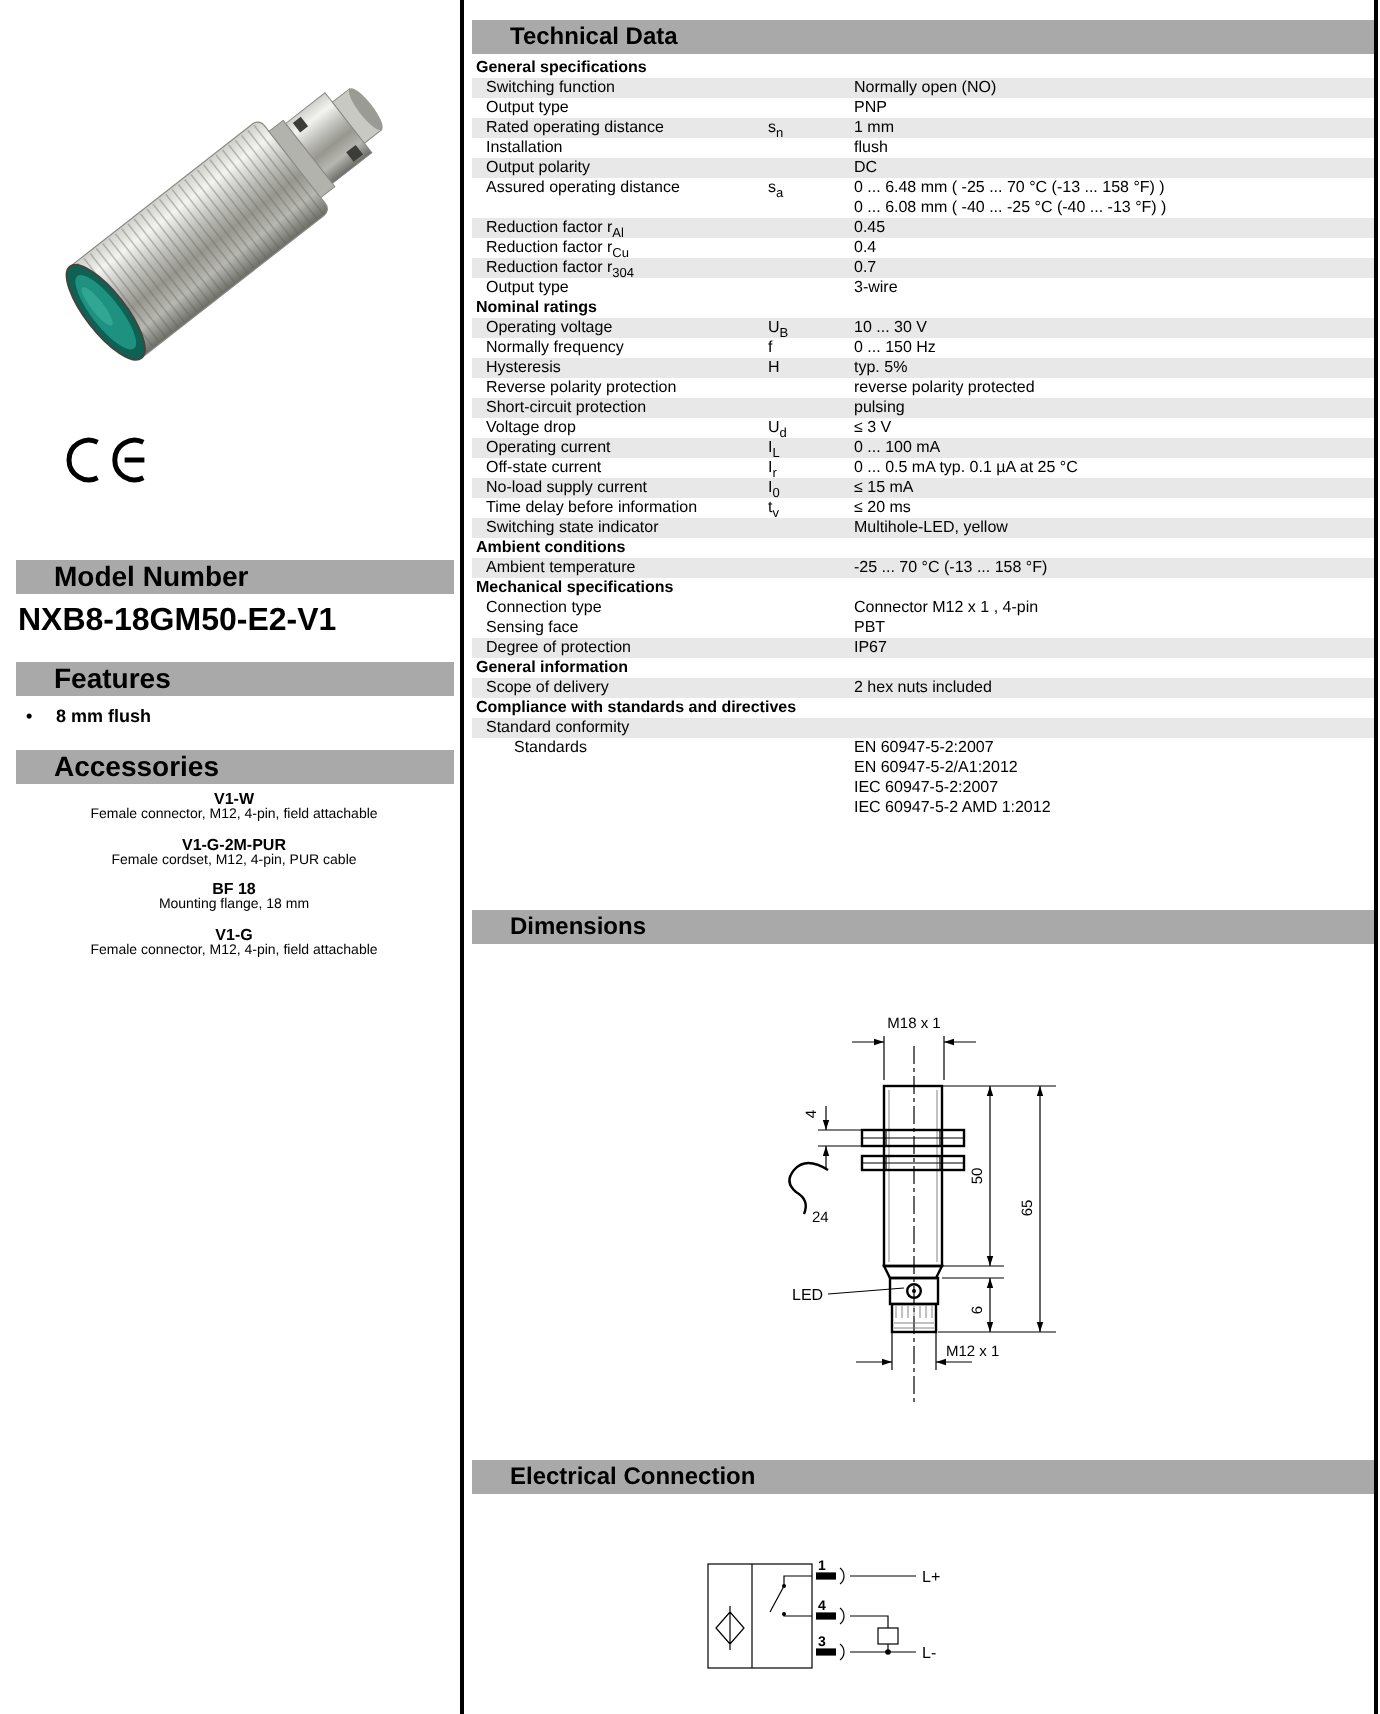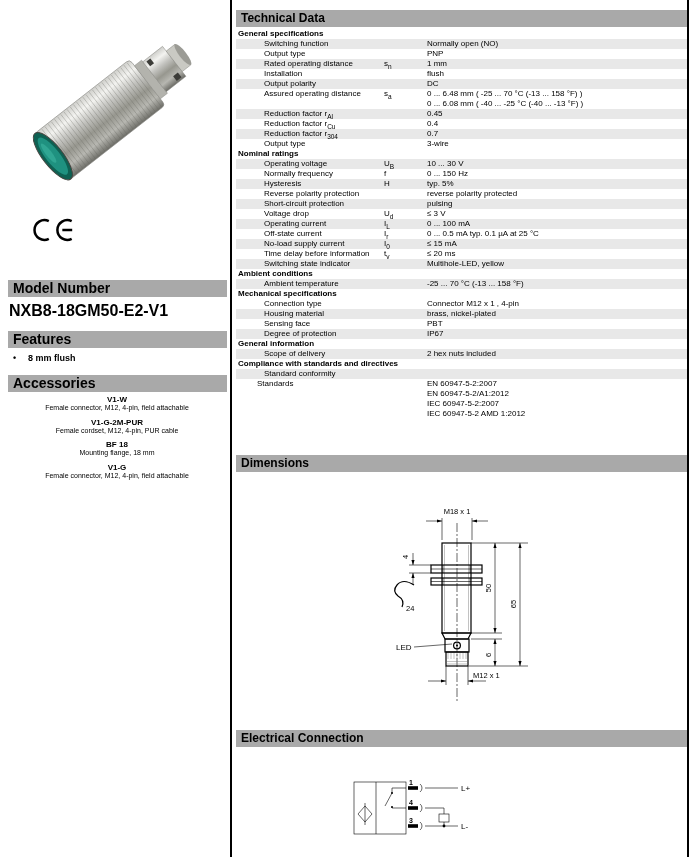--- a/index.html
+++ b/index.html
@@ -1,37 +1,37 @@
 <!DOCTYPE html>
 <html><head>
 <meta charset="utf-8">
 <style>
   html,body{margin:0;padding:0;background:#fff;}
   body{width:690px;height:857px;position:relative;font-family:"Liberation Sans",sans-serif;color:#000;}
   .page{position:absolute;inset:0;background:#fff;overflow:hidden;}
   .vline{position:absolute;top:0;height:857px;background:#000;}
-  .band{position:absolute;background:#a9a9a9;font-weight:bold;box-sizing:border-box;padding-left:5px;}
+  .band{position:absolute;background:#a9a9a9;font-weight:bold;box-sizing:border-box;padding-left:19px;}
   .lband{left:8px;width:219px;height:17px;line-height:17px;font-size:14px;}
   .rband{left:236px;width:451px;height:17px;line-height:17px;font-size:12px;}
   
   #photo{position:absolute;left:16px;top:12px;width:190px;height:200px;}
   #ce{position:absolute;left:28px;top:216px;width:52px;height:28px;}
   #model-value{position:absolute;left:9px;top:302px;font-size:16px;font-weight:bold;}
   #feature-item{position:absolute;left:13px;top:353px;font-size:9px;font-weight:bold;}
   #feature-item .bullet{display:inline-block;width:15px;}
   #acc-list{position:absolute;left:9px;top:395px;width:216px;text-align:center;}
   .acc-item{margin-bottom:5px;}
   .acc-name{font-size:8px;font-weight:bold;line-height:9px;}
   .acc-desc{font-size:7px;line-height:8.5px;}
   
   #tech-table{position:absolute;left:236px;top:29px;width:451px;}
   .tsec{font-weight:bold;font-size:8px;line-height:10px;padding-left:2px;}
   .trow{display:flex;font-size:8px;line-height:10px;}
   .trow.shade{background:#e8e8e8;}
-  .trow .lbl{width:148px;padding-left:28px;box-sizing:border-box;flex:none;}
+  .trow .lbl{width:148px;padding-left:7px;box-sizing:border-box;flex:none;}
   .trow .lbl.ind2{padding-left:21px;}
   .trow .sym{width:43px;flex:none;}
   .trow .val{flex:1;}
   sub{font-size:6.5px;line-height:0;}
   
   #dim-svg{position:absolute;left:380px;top:503px;width:210px;height:220px;}
   #circuit-svg{position:absolute;left:346px;top:776px;width:140px;height:72px;}
   svg text{font-family:"Liberation Sans",sans-serif;fill:#000;}
   .dimtxt{font-size:7.5px;}
   .thick{stroke:#000;stroke-width:1.2;fill:none;}
@@ -278,27 +278,20 @@
         </span>
       </div>
       <div class="tsec">Mechanical specifications</div>
       <div class="trow">
         <span class="lbl">Connection type</span>
         <span class="sym"></span>
         <span class="val">
           <div>Connector M12 x 1 , 4-pin</div>
         </span>
       </div>
-      <div class="trow shade">
-        <span class="lbl">Housing material</span>
-        <span class="sym"></span>
-        <span class="val">
-          <div>brass, nickel-plated</div>
-        </span>
-      </div>
       <div class="trow">
         <span class="lbl">Sensing face</span>
         <span class="sym"></span>
         <span class="val">
           <div>PBT</div>
         </span>
       </div>
       <div class="trow shade">
         <span class="lbl">Degree of protection</span>
         <span class="sym"></span>

